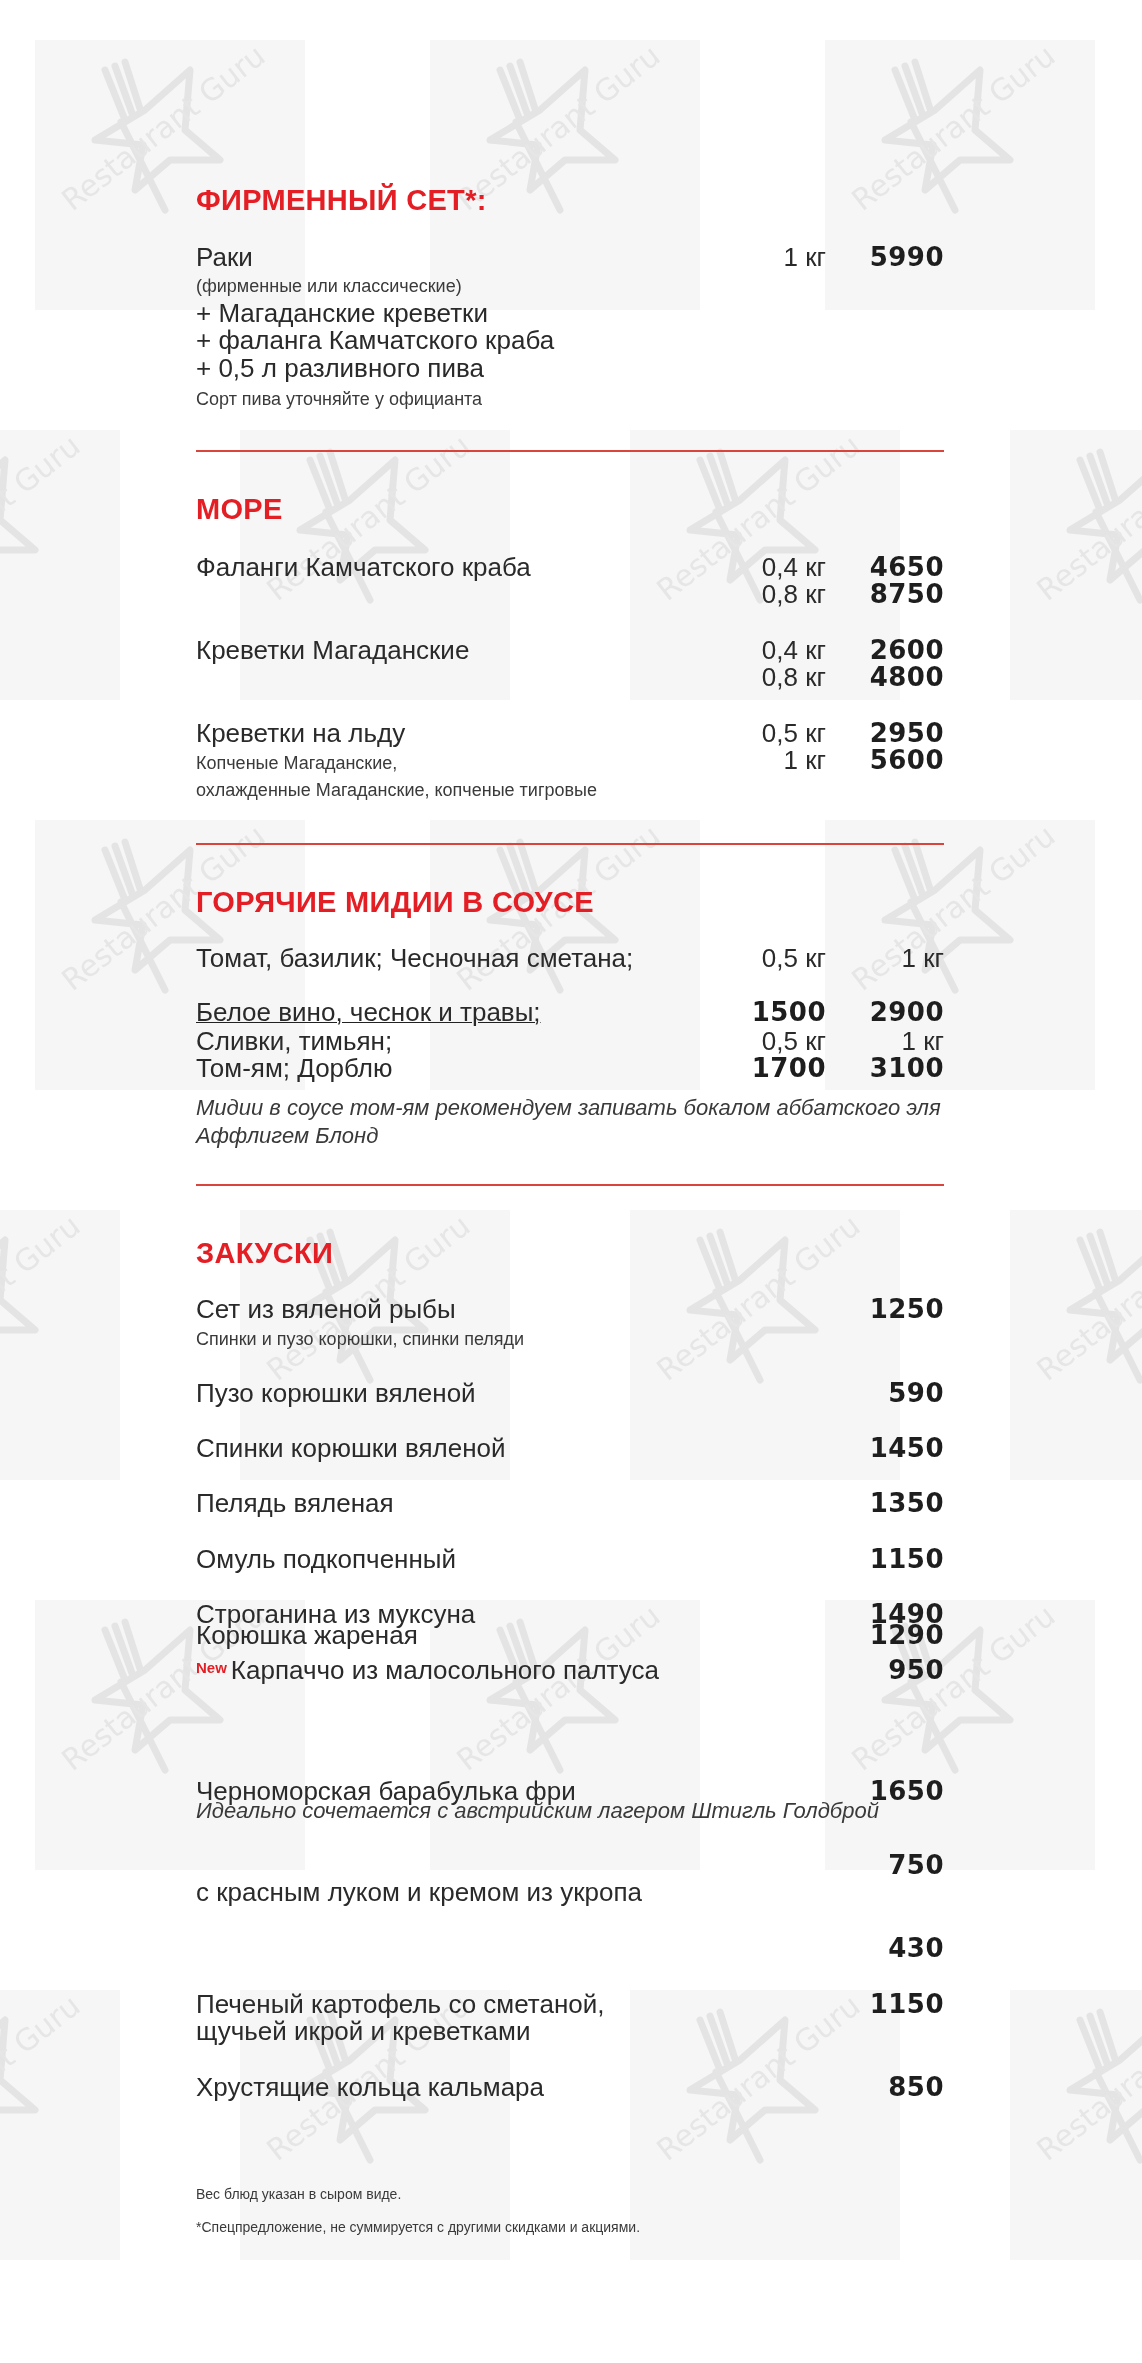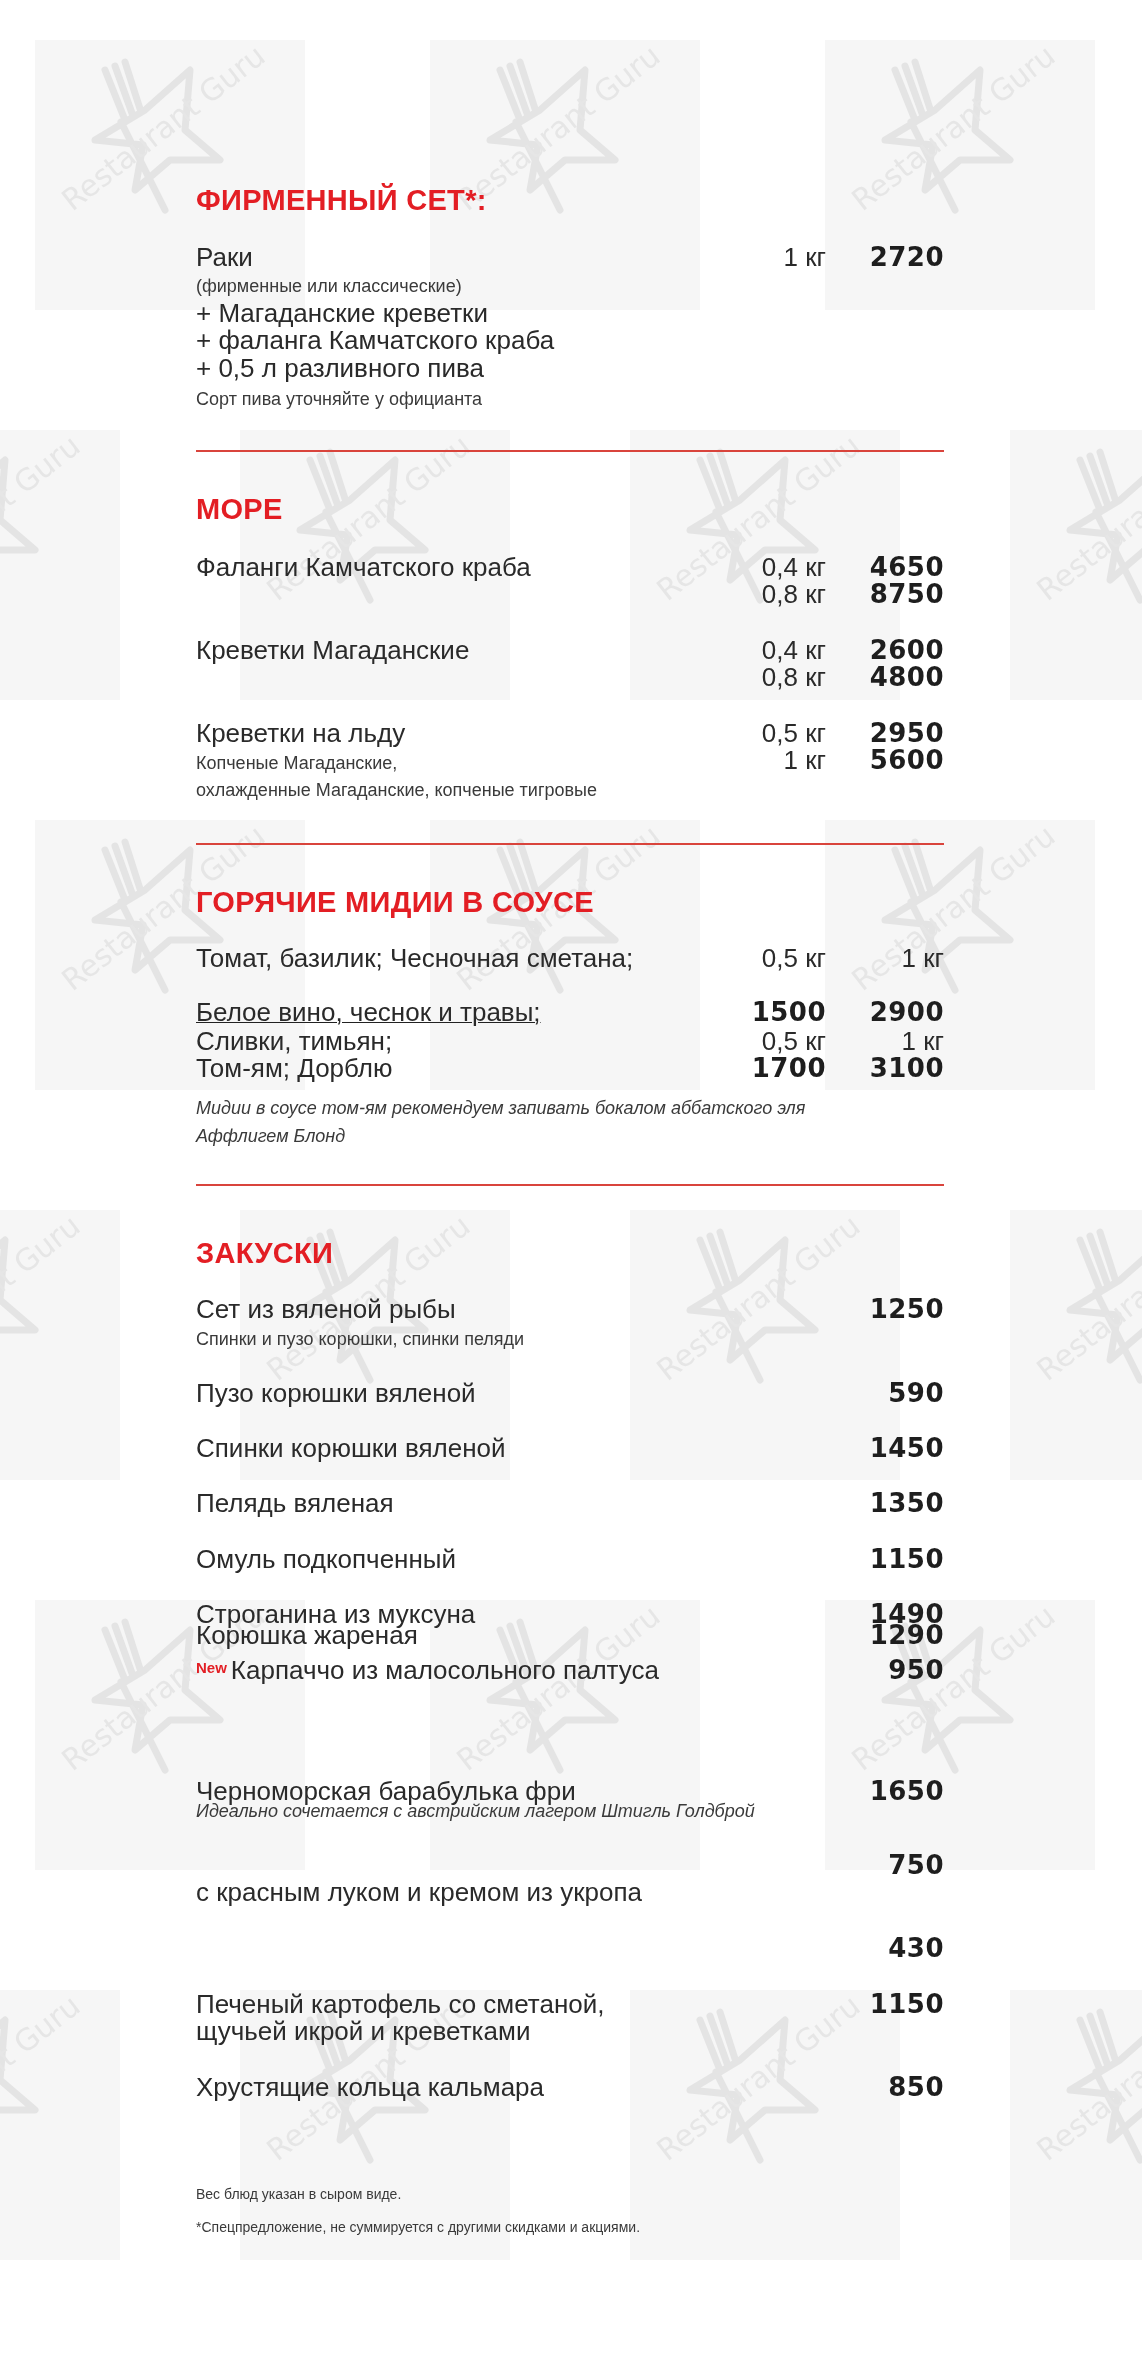--- a/index.html
+++ b/index.html
@@ -17,21 +17,21 @@
     font-size: 30px; color: #e6e6e6; white-space: nowrap; font-family: "DejaVu Sans", sans-serif;
   }
   .content { position: absolute; left: 196px; width: 748px; top: 0; z-index: 1; }
   .abs { position: absolute; left: 0; }
   .h2 {
     color: #e31e24; font-weight: bold; font-size: 29px; letter-spacing: 0.3px;
     font-family: "Liberation Sans", sans-serif; line-height: 32px;
   }
   .name { font-size: 26px; color: #2a2a2a; font-weight: 300; line-height: 28px; white-space: nowrap; }
   .sub { font-size: 18px; color: #3a3a3a; line-height: 22px; white-space: nowrap; }
-  .ital { font-size: 18px; color: #3a3a3a; font-style: italic; line-height: 22px; white-space: nowrap; }
+  .ital { font-size: 22px; color: #3a3a3a; font-style: italic; line-height: 22px; white-space: nowrap; }
   .price {
     position: absolute; right: 0; font-weight: bold; font-size: 26px; color: #1e1e1e;
     line-height: 28px; text-align: right; font-family: "DejaVu Sans", sans-serif; letter-spacing: 0.5px;
   }
   .weight {
     position: absolute; right: 118px; font-size: 26px; color: #2a2a2a; line-height: 28px;
     text-align: right; white-space: nowrap;
   }
   .weight-b { position: absolute; right: 0; font-size: 26px; color: #2a2a2a; line-height: 28px; text-align: right; white-space: nowrap; }
   .price-a {
@@ -178,21 +178,21 @@
   </div>
 </div>
 
 <div class="content">
 
   <section>
     <div class="abs h2" style="top:184px;">ФИРМЕННЫЙ СЕТ*:</div>
     <div class="row" style="top:243px;">
       <span class="name">Раки</span>
       <span class="weight">1 кг</span>
-      <span class="price">2720</span>
+      <span class="price">5990</span>
     </div>
     <div class="abs sub" style="top:275px;">(фирменные или классические)</div>
     <div class="abs name" style="top:299px;">+ Магаданские креветки</div>
     <div class="abs name" style="top:326px;">+ фаланга Камчатского краба</div>
     <div class="abs name" style="top:354px;">+ 0,5 л разливного пива</div>
     <div class="abs sub" style="top:388px;">Сорт пива уточняйте у официанта</div>
     <div class="divider" style="top:450px;"></div>
   </section>
 
   <section>

